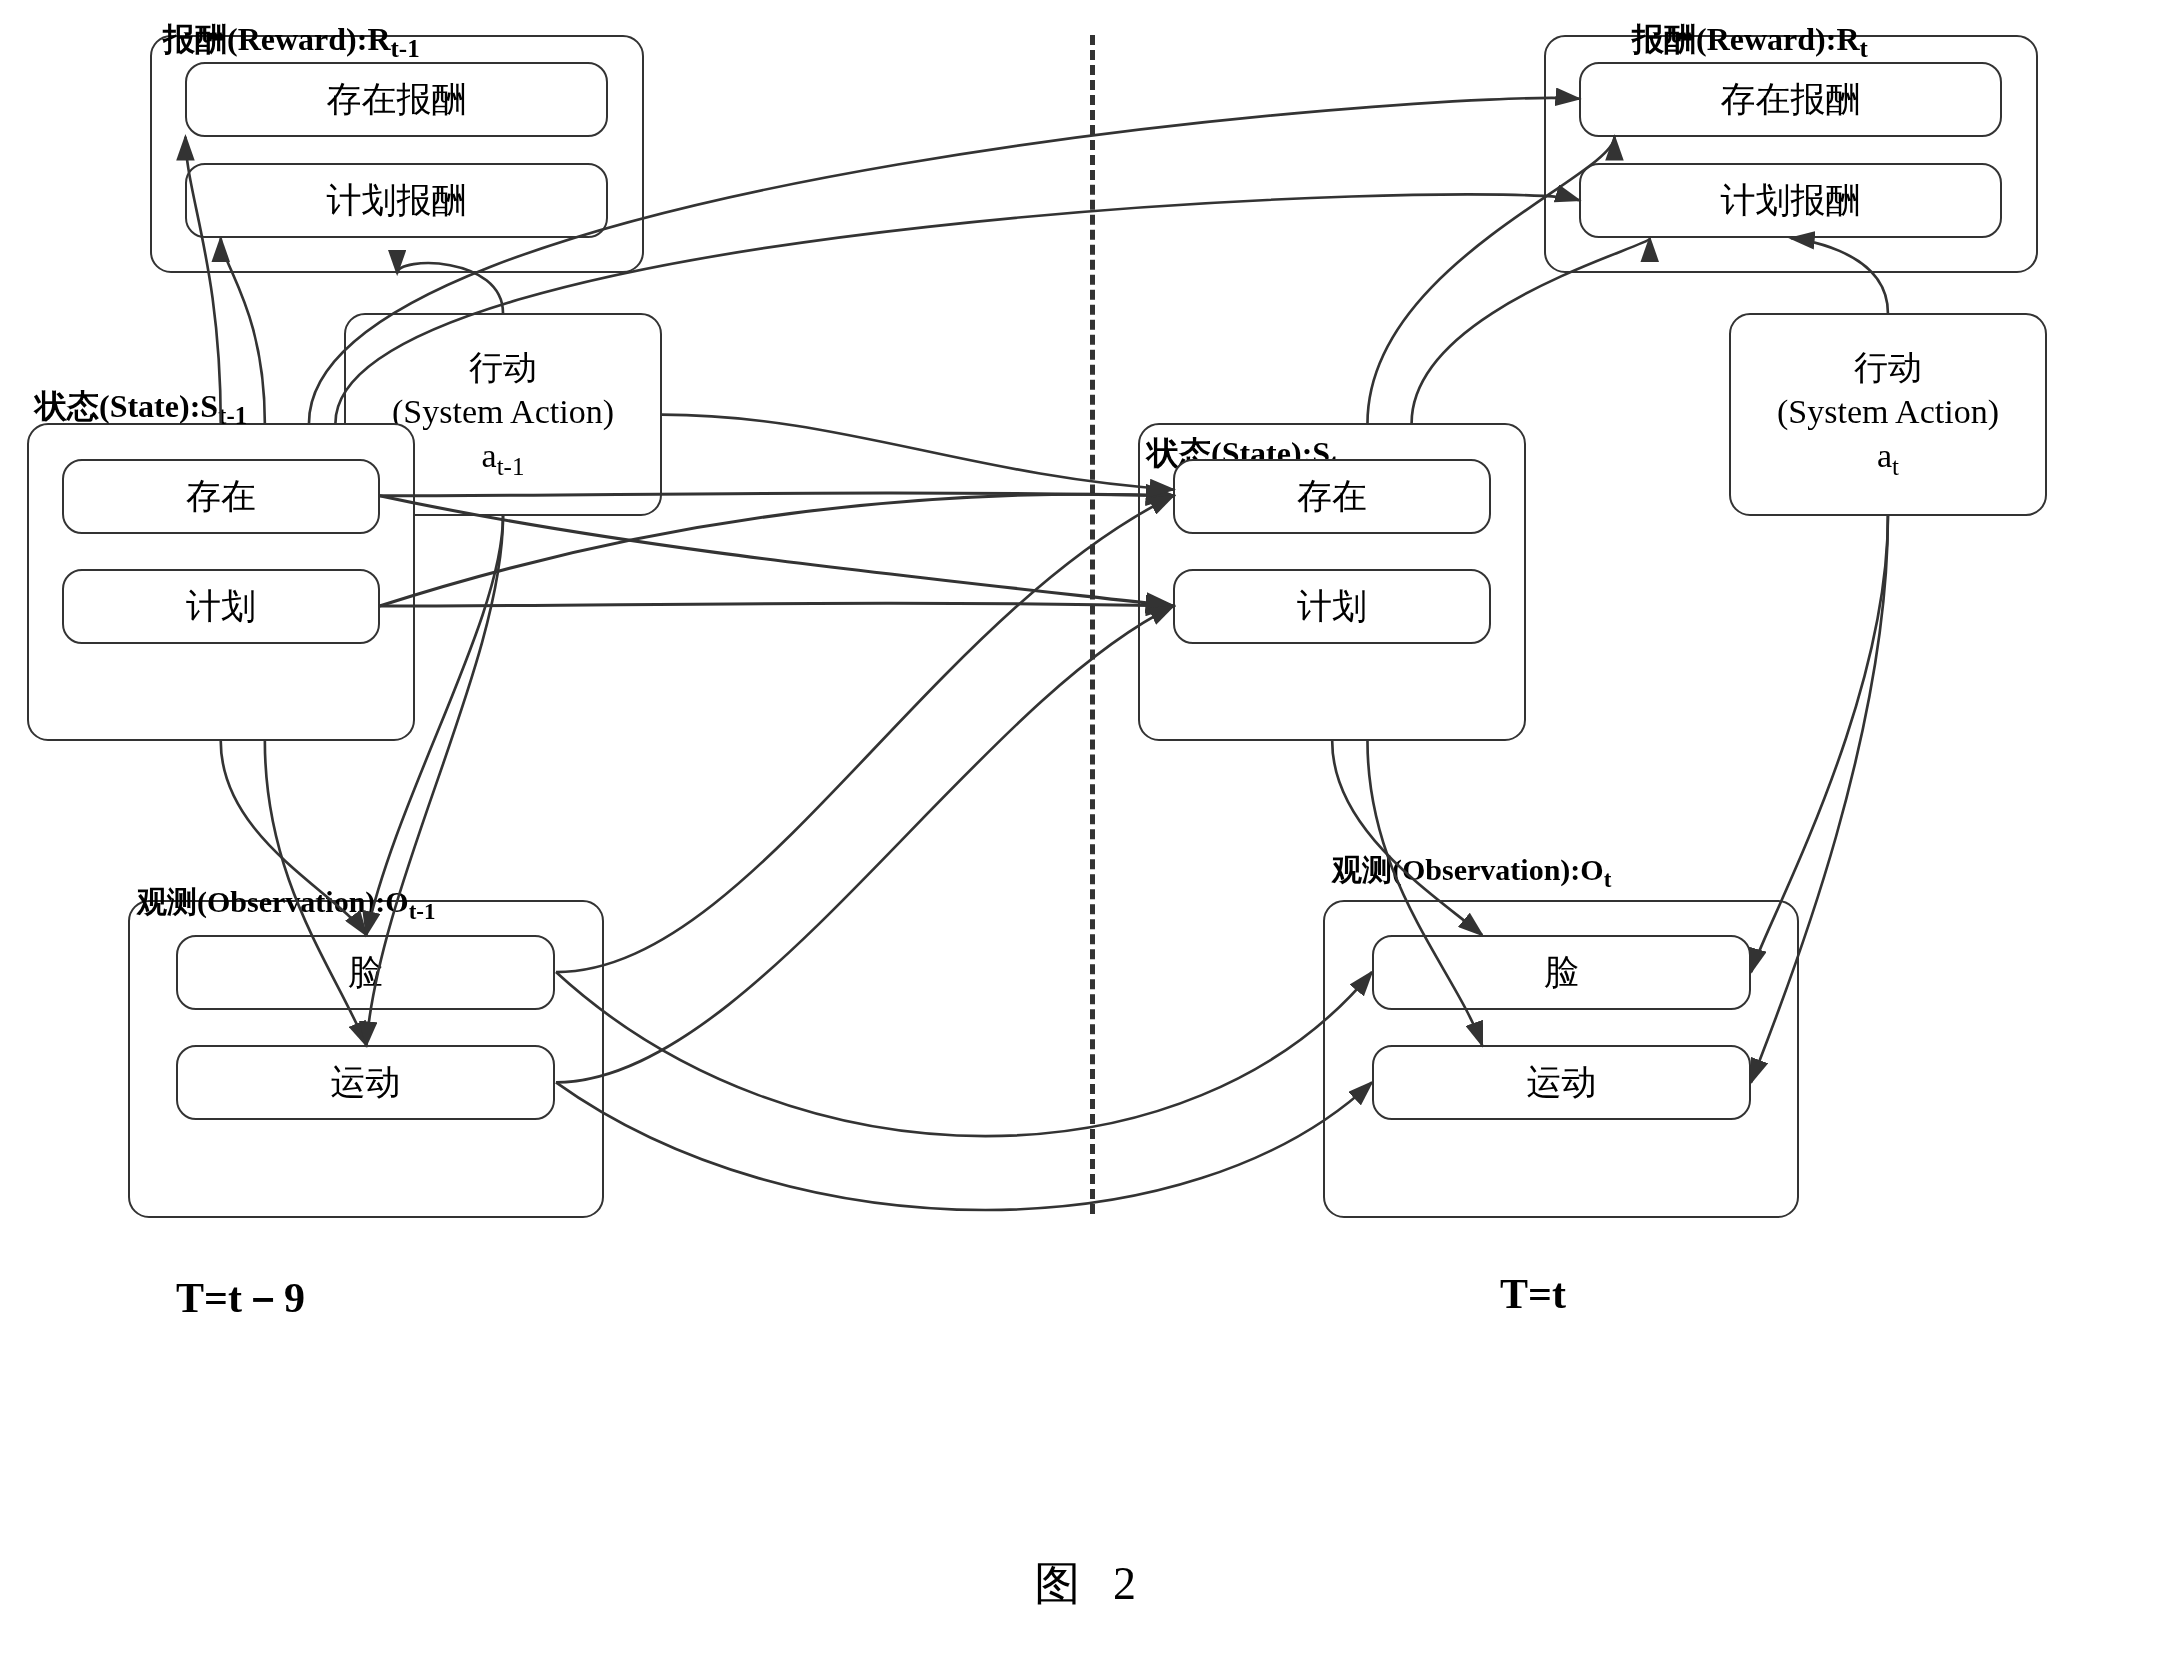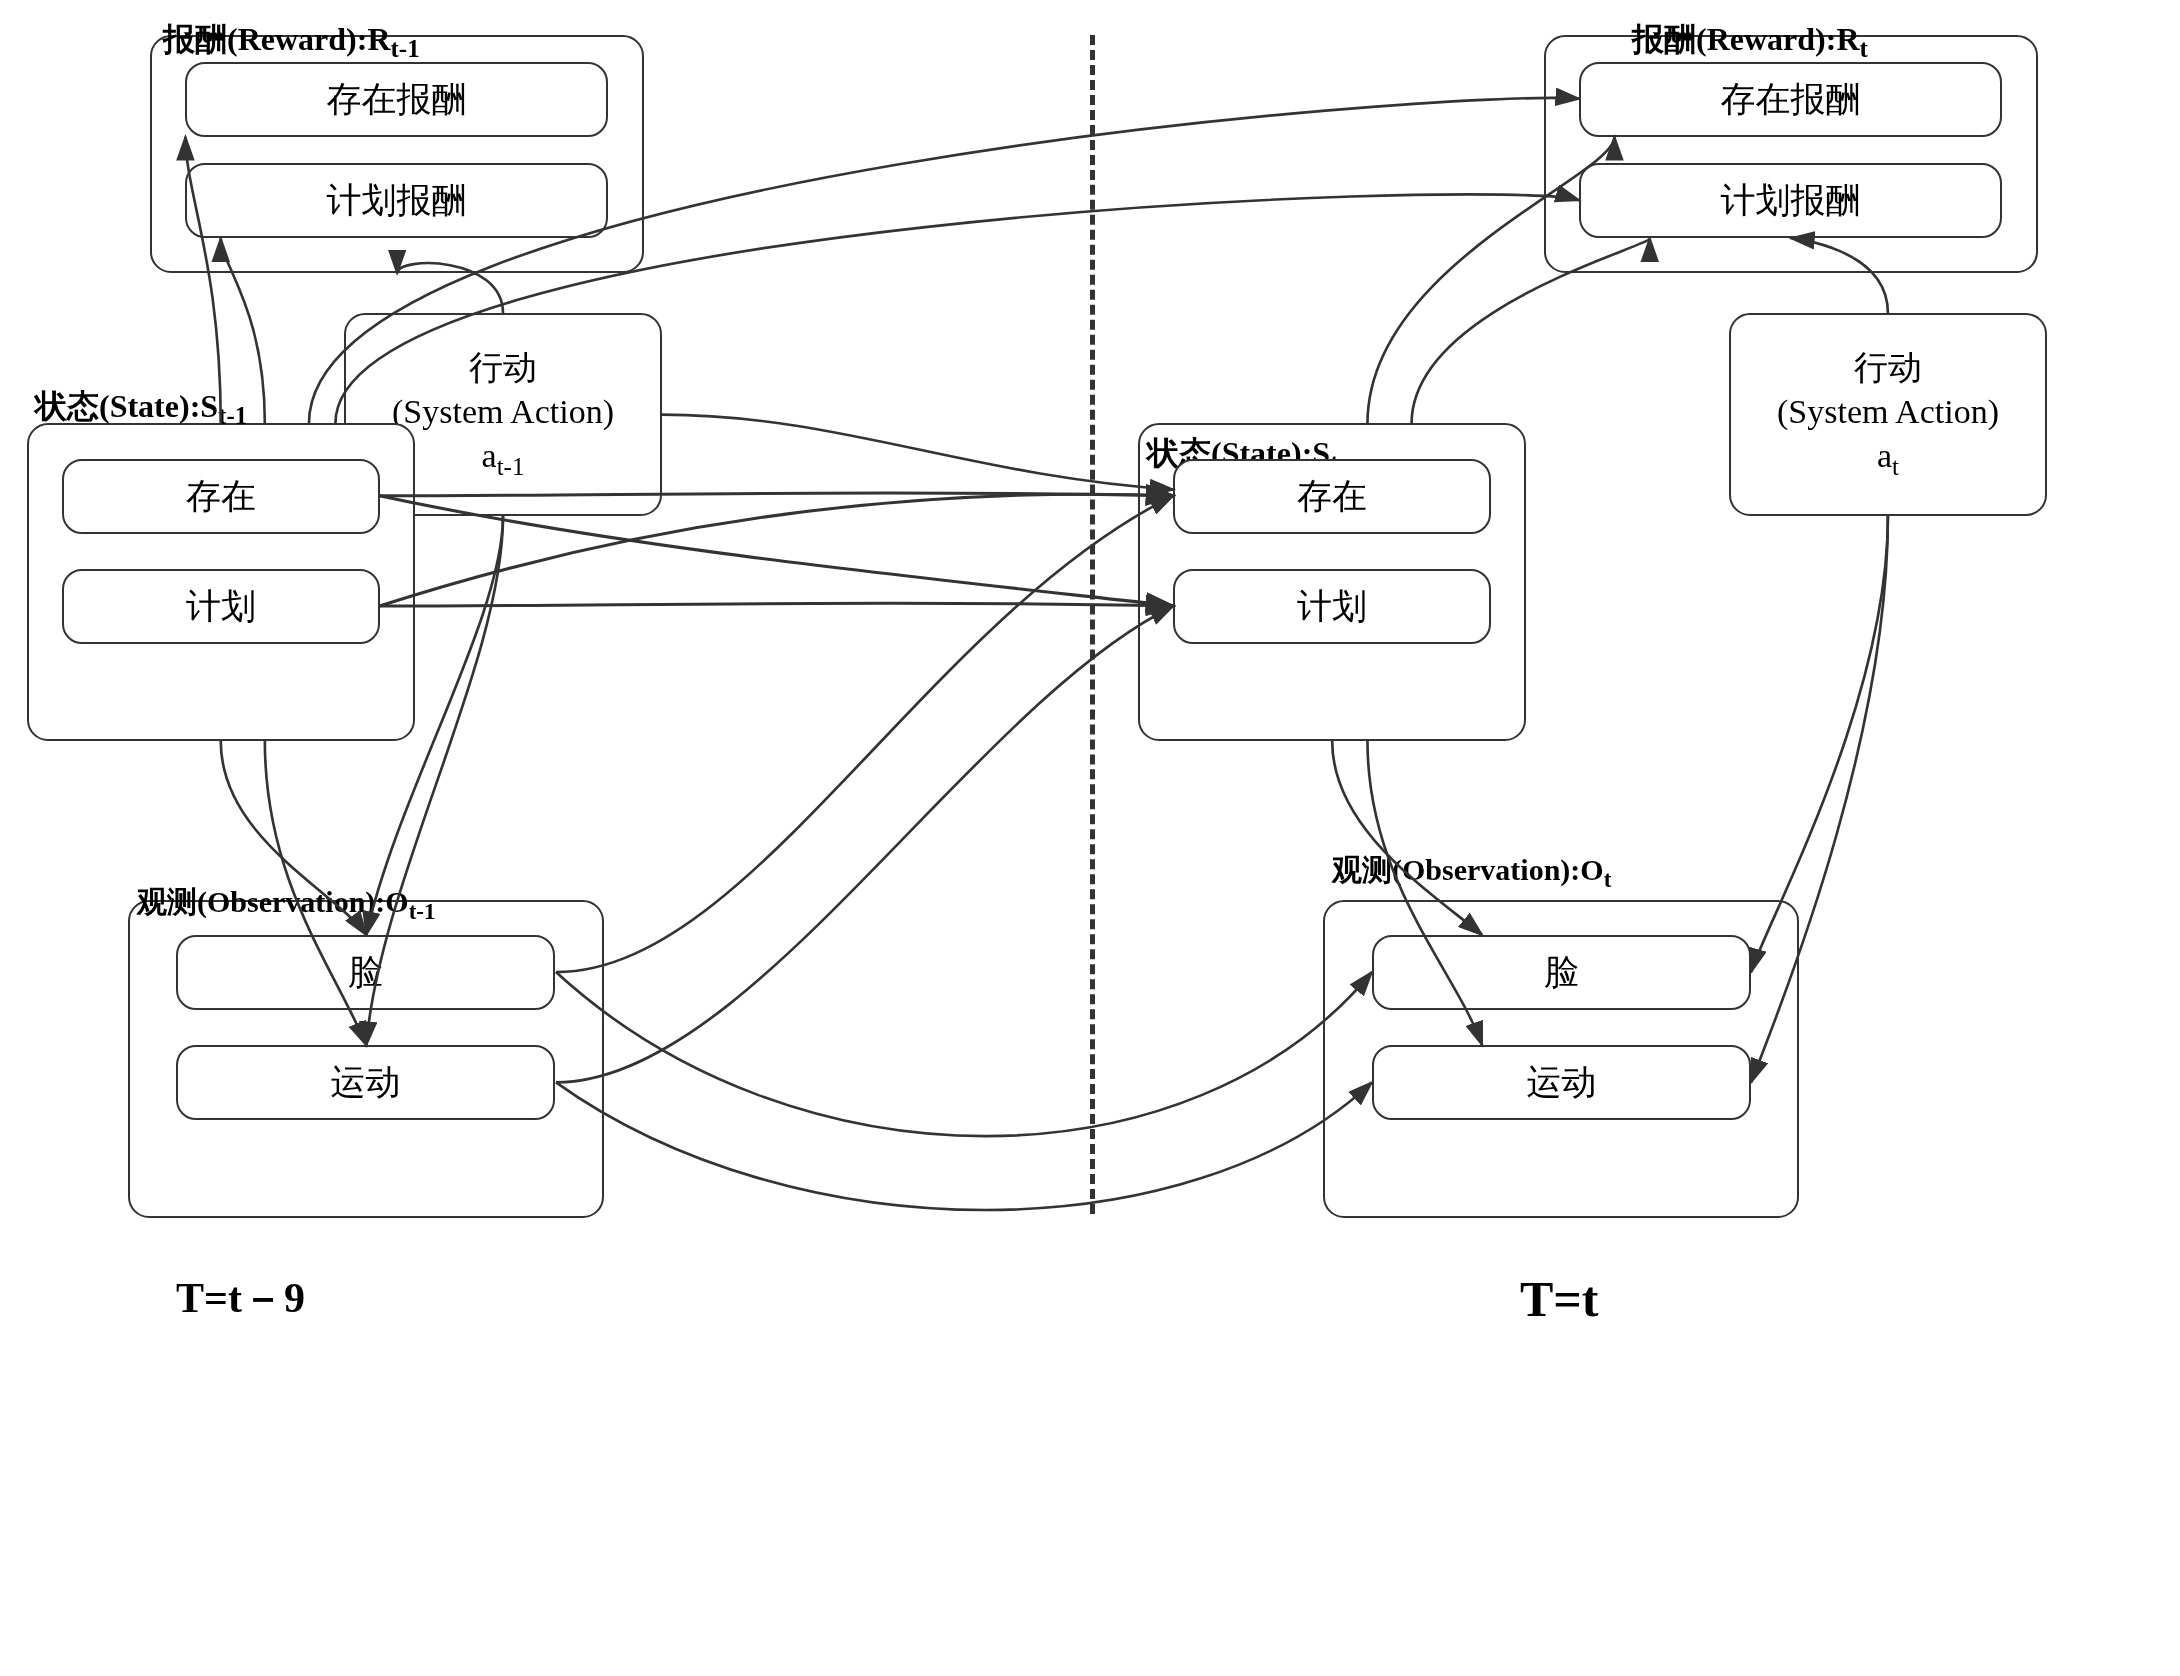--- a/index.html
+++ b/index.html
@@ -177,24 +177,27 @@
   </div>
 
   <div class="box" style="left:1372px; top:935px; width:379px; height:75px; font-size:35px;">
     <span>脸</span>
   </div>
 
   <div class="box" style="left:1372px; top:1045px; width:379px; height:75px; font-size:35px;">
     <span>运动</span>
   </div>
 
-  <div class="caption-label" style="left:1500px; top:1270px; font-size:50px;margin-left:20px;">
+  <div class="caption-label" style="left:1500px; top:1270px; font-size:42px;">
     <span>T=t</span>
   </div>
 
+  <div class="caption-label" style="left:0; right:0; top:1553px; font-size:46px; font-weight:normal; letter-spacing:10.6px;">
+    <span>图 2</span>
+  </div>
 
   <svg class="arrows-svg" xmlns="http://www.w3.org/2000/svg" viewBox="0 0 2472 1900" width="2181" height="1676">
     <defs>
       <marker id="arrowhead" markerWidth="10" markerHeight="7" refX="9" refY="3.5" orient="auto">
         <polygon points="0 0, 10 3.5, 0 7" fill="#333"></polygon>
       </marker>
       <marker id="arrowhead2" markerWidth="10" markerHeight="7" refX="9" refY="3.5" orient="auto">
         <polygon points="0 0, 10 3.5, 0 7" fill="#333"></polygon>
       </marker>
     </defs>

